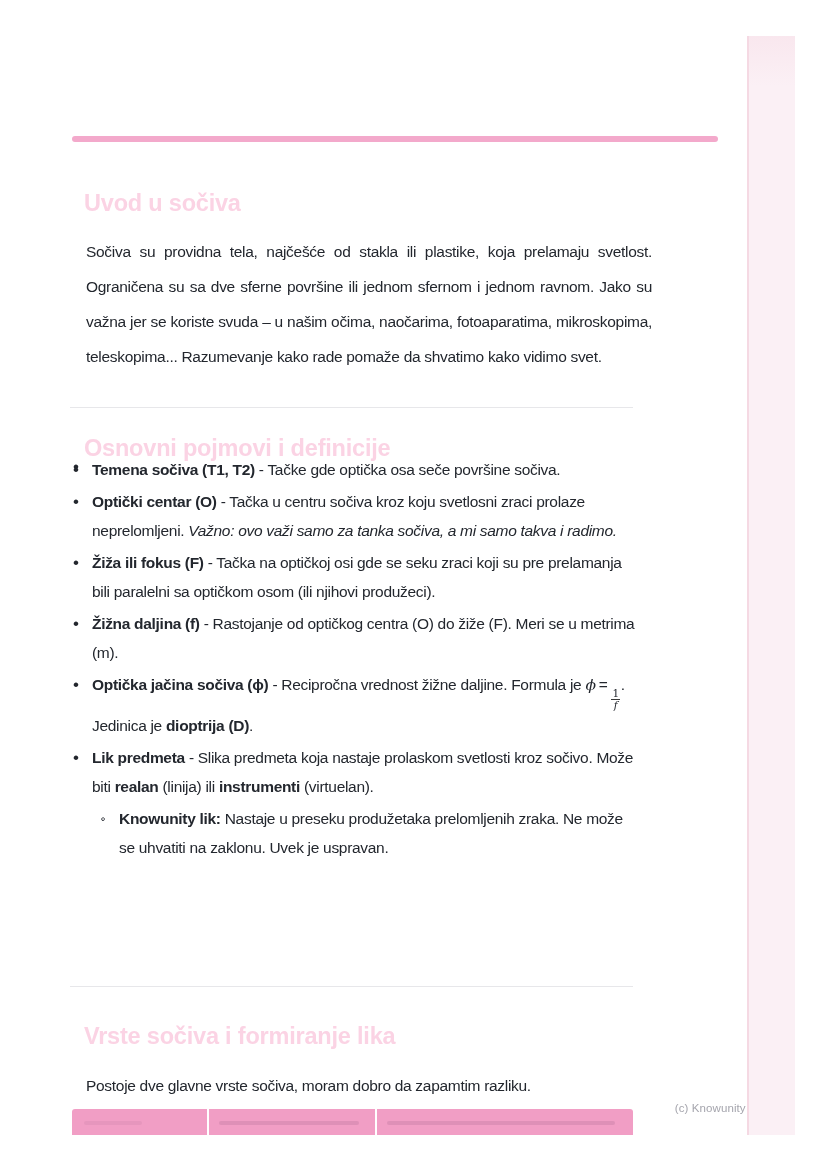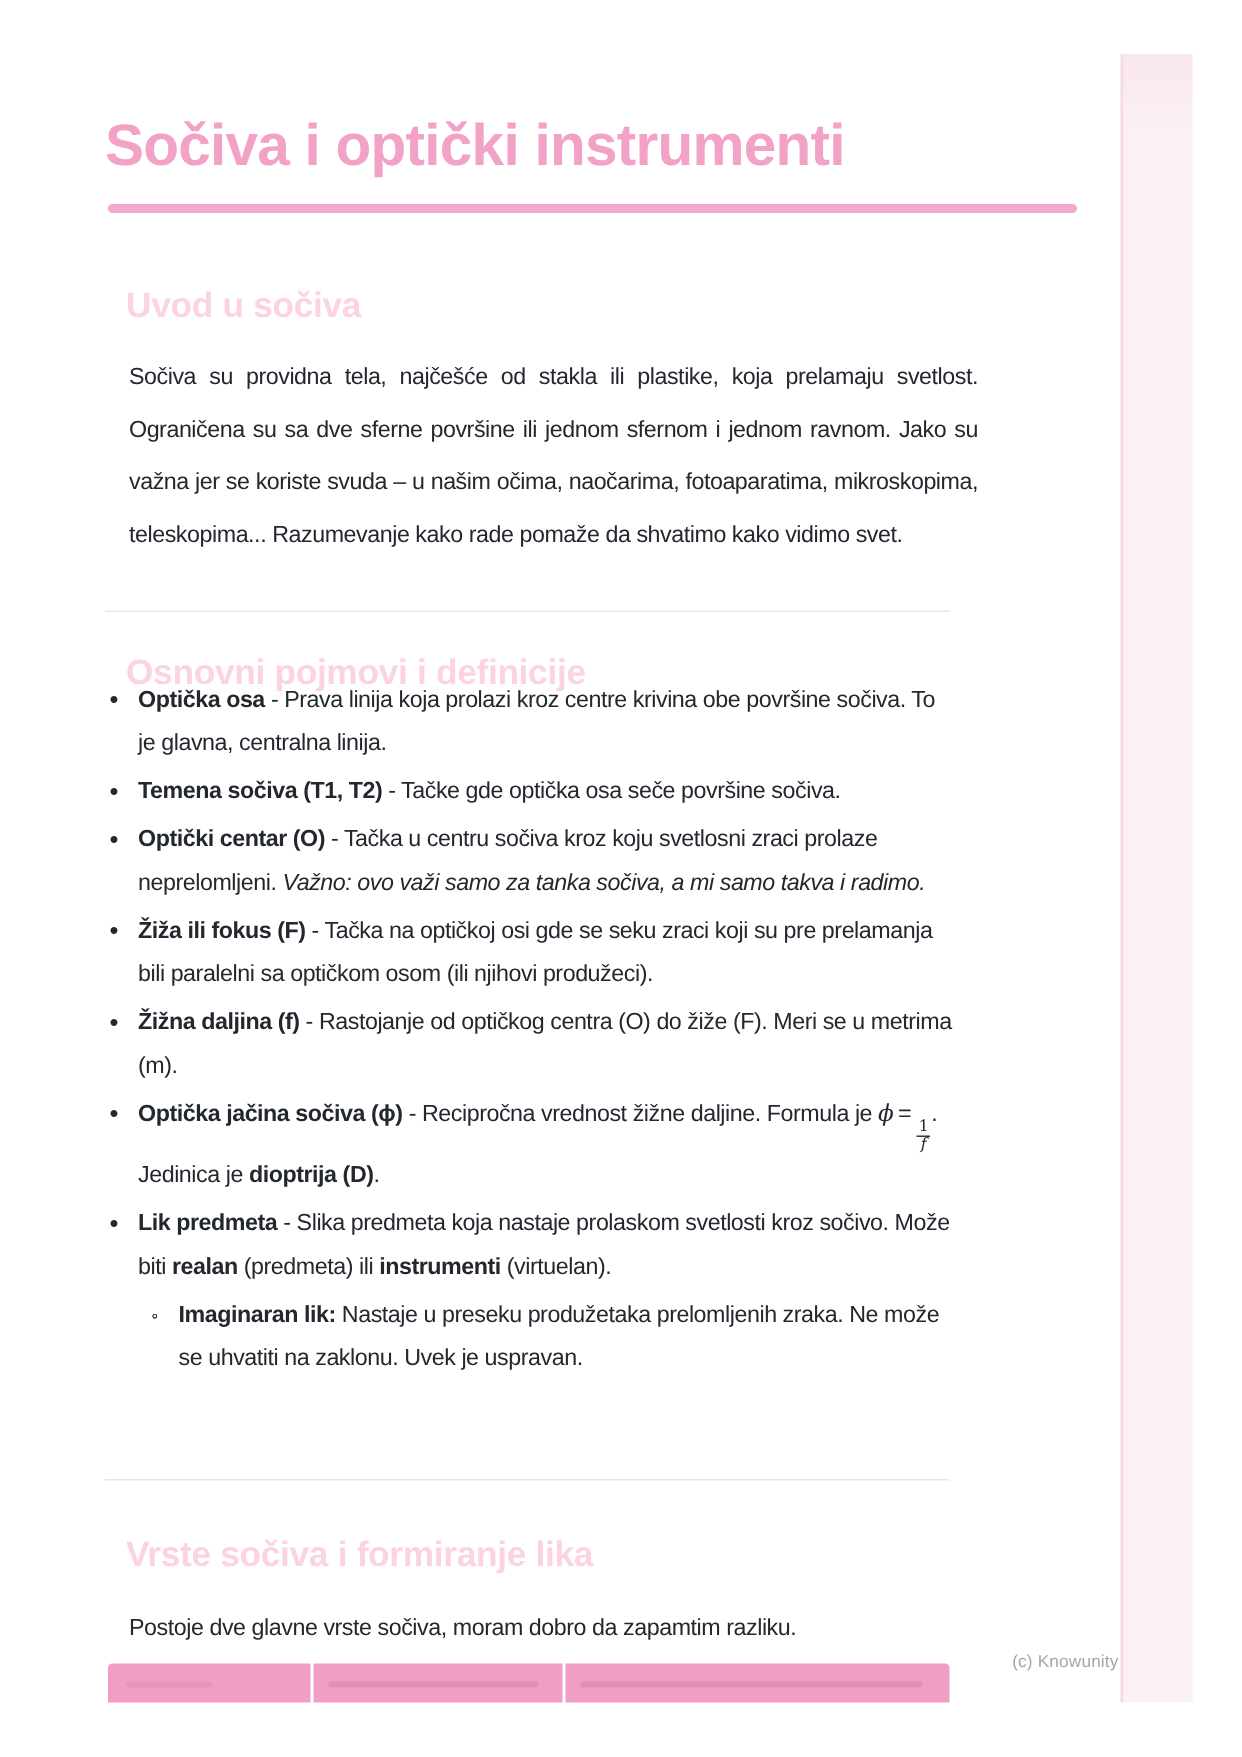--- a/index.html
+++ b/index.html
@@ -65,42 +65,41 @@
     position:absolute;left:747px;top:36px;width:46px;height:1099px;
     background:linear-gradient(180deg,#f9e7ee 0px,#fbf0f5 50px,#fbf0f5 100%);
     border-left:2px solid #f5d9e3;
   }
 </style>
 </head>
 <body>
 
 <div class="page">
 
-  <h1 class="title">Sočiva i optički instrumenti</h1>
   <div class="rule"></div>
 
   <h2 class="h2 s1">Uvod u sočiva</h2>
   <p class="body p1">Sočiva su providna tela, najčešće od stakla ili plastike, koja prelamaju svetlost. Ograničena su sa dve sferne površine ili jednom sfernom i jednom ravnom. Jako su važna jer se koriste svuda – u našim očima, naočarima, fotoaparatima, mikroskopima, teleskopima... Razumevanje kako rade pomaže da shvatimo kako vidimo svet.</p>
 
   <div class="divider d1"></div>
 
   <h2 class="h2 s2">Osnovni pojmovi i definicije</h2>
   <ul class="deflist" id="deflist">
-      <li class="li"><span class="mk">•</span><span><span class="b">Optička osa</span><span> - Prava linija koja prolazi kroz centre krivina obe površine sočiva. To je glavna, centralna linija.</span></span></li>
+      <li class="li"><span class="mk">•</span></li>
       <li class="li"><span class="mk">•</span><span><span class="b">Temena sočiva (T1, T2)</span><span> - Tačke gde optička osa seče površine sočiva.</span></span></li>
       <li class="li"><span class="mk">•</span><span><span class="b">Optički centar (O)</span><span> - Tačka u centru sočiva kroz koju svetlosni zraci prolaze neprelomljeni. </span><span class="i">Važno: ovo važi samo za tanka sočiva, a mi samo takva i radimo.</span></span></li>
       <li class="li"><span class="mk">•</span><span><span class="b">Žiža ili fokus (F)</span><span> - Tačka na optičkoj osi gde se seku zraci koji su pre prelamanja bili paralelni sa optičkom osom (ili njihovi produžeci).</span></span></li>
       <li class="li"><span class="mk">•</span><span><span class="b">Žižna daljina (f)</span><span> - Rastojanje od optičkog centra (O) do žiže (F). Meri se u metrima (m).</span></span></li>
       <li class="li"><span class="mk">•</span><span><span class="b">Optička jačina sočiva (ϕ)</span><span> - Recipročna vrednost žižne daljine. Formula je </span><span class="math"><span class="mvar">ϕ</span><span class="meq">=</span><span class="frac">
               <span class="num">1</span>
               <span class="den">f</span>
             </span></span><span>. Jedinica je </span><span class="b">dioptrija (D)</span><span>.</span></span></li>
-      <li class="li"><span class="mk">•</span><span><span class="b">Lik predmeta</span><span> - Slika predmeta koja nastaje prolaskom svetlosti kroz sočivo. Može biti </span><span class="b">realan</span><span> (predmeta) ili </span><span class="b">instrumenti</span><span> (virtuelan).</span></span></li>
+      <li class="li"><span class="mk">•</span><span><span class="b">Lik predmeta</span><span> - Slika predmeta koja nastaje prolaskom svetlosti kroz sočivo. Može biti </span><span class="b">realan</span><span> (linija) ili </span><span class="b">instrumenti</span><span> (virtuelan).</span></span></li>
       <li class="li sub"><span class="mk">◦</span></li>
-      <li class="li sub"><span class="mk">◦</span><span><span class="b">Imaginaran lik:</span><span> Nastaje u preseku produžetaka prelomljenih zraka. Ne može se uhvatiti na zaklonu. Uvek je uspravan.</span></span></li>
+      <li class="li sub"><span class="mk">◦</span><span><span class="b">Knowunity lik:</span><span> Nastaje u preseku produžetaka prelomljenih zraka. Ne može se uhvatiti na zaklonu. Uvek je uspravan.</span></span></li>
     </ul>
 
   <div class="divider d2"></div>
 
   <h2 class="h2 s3">Vrste sočiva i formiranje lika</h2>
   <p class="body p2">Postoje dve glavne vrste sočiva, moram dobro da zapamtim razliku.</p>
 
   <div class="tablebar">
     <div class="cell c1">
         <span class="stripe"></span>

